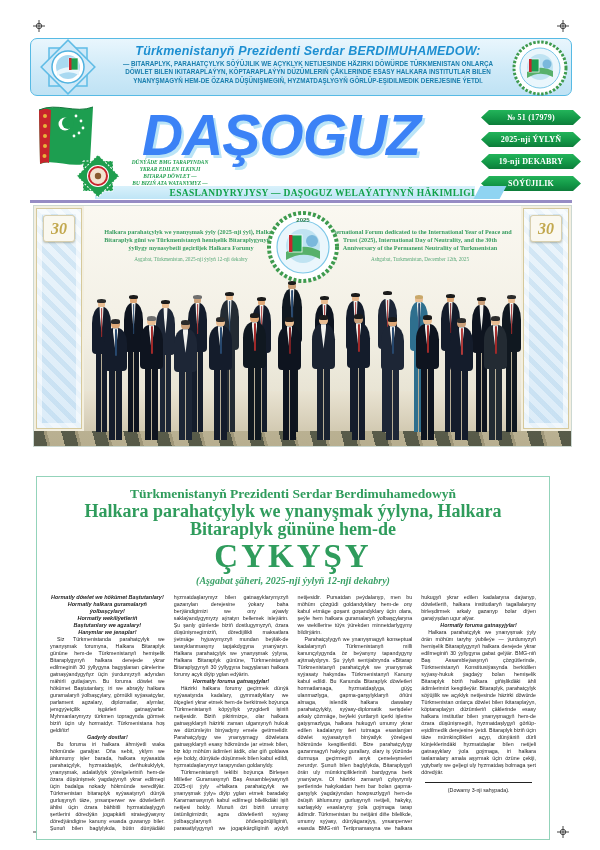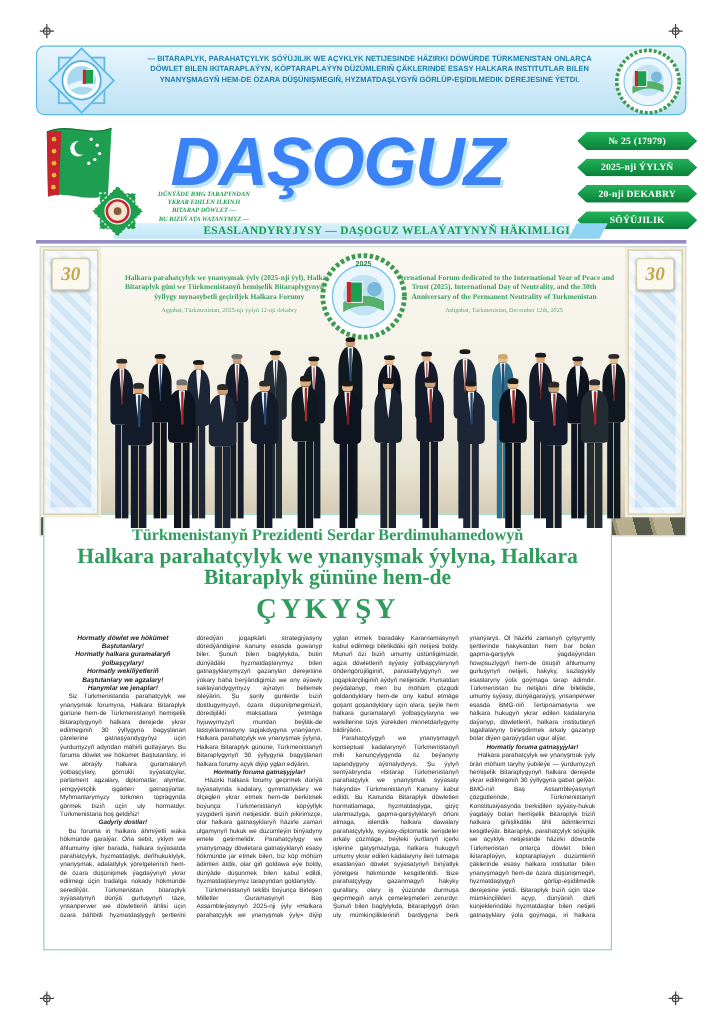--- a/index.html
+++ b/index.html
@@ -98,26 +98,26 @@
     border-radius:50% 50% 30% 30%; background:var(--hair); }
   .person .torso{ width:100%; height:36%; background:var(--suit); border-radius:42% 42% 4px 4px / 34% 34% 4px 4px;
     margin-top:-1px; position:relative; }
   .person .torso .shirt{ position:absolute; left:50%; top:0; transform:translateX(-50%);
     width:26%; height:55%; background:#f2f2ee; clip-path:polygon(0 0,100% 0,50% 100%); }
   .person .torso .tie{ position:absolute; left:50%; top:2%; transform:translateX(-50%);
     width:9%; height:62%; background:var(--tie); border-radius:2px; }
   .person .legs{ width:58%; flex:1; background:linear-gradient(90deg,var(--suit) 0 45%,#b6ad96 45% 55%,var(--suit) 55% 100%); }
 
   
-  .article-box{ position:absolute; left:36px; top:428px; width:474px; height:364px;
+  .article-box{ position:absolute; left:36px; top:476px; width:514px; height:364px;
     background:#ffffff; border:1.5px solid #93d3ba; padding:8px 13px 6px 13px; }
   .headline{ text-align:center; color:#2f9c5c; font-family:"Liberation Serif",serif; font-weight:bold; }
   .headline .l1{ font-size:13.5px; line-height:17px; }
   .headline .l2,.headline .l3{ font-size:18px; line-height:18px; }
-  .headline .main{ font-size:24px; letter-spacing:3px; line-height:30px; margin-top:3px; }
+  .headline .main{ font-size:33px; letter-spacing:3px; line-height:30px; margin-top:3px; }
   .headline .dateline{ font-size:10px; font-style:italic; font-weight:bold; color:#3aa167; line-height:15px; margin-top:2px; }
   .article-body{
     margin-top:6px; height:242px; overflow:hidden;
     column-count:4; column-gap:9px; column-fill:auto;
     font-size:5.3px; line-height:7px; text-align:justify; color:#1d1d1d;
   }
   .article-body .sal{ text-align:center; font-weight:bold; font-style:italic; font-size:5.5px; }
   .article-body p.body-p{ text-indent:7px; margin:0; }
   .article-body p.body-h{ text-align:center; font-weight:bold; font-style:italic; margin:0; }
   .continuation{ margin-top:6px; break-inside:avoid; }
@@ -175,20 +175,21 @@
         <circle cx="29" cy="29" r="26" fill="#ffffff" stroke="#3f9b4f" stroke-width="3" stroke-dasharray="2.5 1.6"></circle>
         <circle cx="29" cy="29" r="20" fill="#eaf6fc" stroke="#7cc7e8" stroke-width="1"></circle>
         <circle cx="29" cy="28" r="13" fill="#bfe3f2"></circle>
         <path d="M16 33 Q29 25 42 32 L42 38 Q29 31 16 39 Z" fill="#57b06a"></path>
         <rect x="18" y="20" width="10" height="13" fill="#1d9e50" stroke="#ffffff" stroke-width="0.7"></rect>
         <rect x="18" y="20" width="2.6" height="13" fill="#c8242c"></rect>
         <circle cx="36" cy="25" r="4.5" fill="#7ab8dc"></circle>
       </svg>
     </div>
     <div class="banner-text">
+      <div class="banner-title">Türkmenistanyň Prezidenti Serdar BERDIMUHAMEDOW:</div>
       <div class="banner-quote">
         <div>— BITARAPLYK, PARAHATÇYLYK SÖÝÜJILIK WE AÇYKLYK NETIJESINDE HÄZIRKI DÖWÜRDE TÜRKMENISTAN ONLARÇA</div>
         <div>DÖWLET BILEN IKITARAPLAÝYN, KÖPTARAPLAÝYN DÜZÜMLERIŇ ÇÄKLERINDE ESASY HALKARA INSTITUTLAR BILEN</div>
         <div>YNANYŞMAGYŇ HEM-DE ÖZARA DÜŞÜNIŞMEGIŇ, HYZMATDAŞLYGYŇ GÖRLÜP-EŞIDILMEDIK DEREJESINE ÝETDI.</div>
       </div>
     </div>
   </div>
 
 
   <div class="flag-svg">
@@ -225,23 +226,23 @@
   </div>
   <div class="masthead-title">DAŞOGUZ</div>
   <div class="motto">
     <div>DÜNÝÄDE BMG TARAPYNDAN</div>
     <div>YKRAR EDILEN ILKINJI</div>
     <div>BITARAP DÖWLET —</div>
     <div>BU BIZIŇ ATA WATANYMYZ —</div>
     <div>EZIZ TÜRKMENISTANDYR!</div>
   </div>
   <div class="badges">
-    <div class="badge">№ 25 (17979)</div>
+    <div class="badge">№ 51 (17979)</div>
     <div class="badge">2025-nji ÝYLYŇ</div>
-    <div class="badge">20-nji DEKABRY</div>
+    <div class="badge">19-nji DEKABRY</div>
     <div class="badge">SÖÝÜJILIK</div>
   </div>
   <div class="founder-stripe">
     <span class="txt">ESASLANDYRYJYSY — DAŞOGUZ WELAÝATYNYŇ HÄKIMLIGI</span>
   </div>
   <div class="founder-deco"></div>
   <div class="purple-rule"></div>
 
   <div class="photo">
     <div class="photo-wall"></div>
@@ -488,20 +489,21 @@
           <div class="legs"></div>
         </div>
       </div>
   </div>
 
   <div class="article-box">
     <div class="headline">
       <div class="l1">Türkmenistanyň Prezidenti Serdar Berdimuhamedowyň</div>
       <div class="l2">Halkara parahatçylyk we ynanyşmak ýylyna, Halkara Bitaraplyk gününe hem-de</div>
       <div class="main">ÇYKYŞY</div>
+      <div class="dateline">(Aşgabat şäheri, 2025-nji ýylyň 12-nji dekabry)</div>
     </div>
     <div class="article-body">
       <div class="sal">Hormatly döwlet we hökümet Baştutanlary!</div>
       <div class="sal">Hormatly halkara guramalaryň ýolbaşçylary!</div>
       <div class="sal">Hormatly wekiliýetleriň</div>
       <div class="sal">Baştutanlary we agzalary!</div>
       <div class="sal">Hanymlar we jenaplar!</div>
       <p class="body-p">Siz Türkmenistanda parahatçylyk we ynanyşmak forumyna, Halkara Bitaraplyk gününe hem-de Türkmenistanyň hemişelik Bitaraplygynyň halkara derejede ykrar edilmeginiň 30 ýyllygyna bagyşlanan çärelerine gatnaşýandygyňyz üçin ýurdumyzyň adyndan mähirli gutlaýaryn. Bu foruma döwlet we hökümet Baştutanlary, iri we abraýly halkara guramalaryň ýolbaşçylary, görnükli syýasatçylar, parlament agzalary, diplomatlar, alymlar, jemgyýetçilik işgärleri gatnaşýarlar. Myhmanlarymyzy türkmen topragynda görmek biziň üçin uly hormatdyr. Türkmenistana hoş geldiňiz!</p>
       <p class="body-h">Gadyrly dostlar!</p>
       <p class="body-p">Bu foruma iri halkara ähmiýetli waka hökmünde garalýar. Oňa sebit, yklym we ählumumy işler barada, halkara syýasatda parahatçylyk, hyzmatdaşlyk, deňhukuklylyk, ynanyşmak, adalatlylyk ýörelgeleriniň hem-de özara düşünişmek ýagdaýynyň ykrar edilmegi üçin badalga nokady hökmünde seredilýär. Türkmenistan bitaraplyk syýasatynyň dünýä gurluşynyň täze, ynsanperwer we döwletleriň ählisi üçin özara bähbitli hyzmatdaşlygyň şertlerini döredýän jogapkärli strategiýasyny döredýändigine kanuny esasda guwanyp biler. Şunuň bilen baglylykda, bütin dünýädäki hyzmatdaşlarymyz bilen gatnaşyklarymyzyň gazanylan derejesine ýokary baha berýändigimizi we ony aýawly saklaýandygymyzy aýratyn bellemek isleýärin. Şu şanly günlerde biziň dostlugymyzyň, özara düşünişmegimiziň, döredijilikli maksatlara ýetmäge hyjuwymyzyň mundan beýläk-de tassyklanmasyny tapjakdygyna ynanýaryn. Halkara parahatçylyk we ynanyşmak ýylyna, Halkara Bitaraplyk gününe, Türkmenistanyň Bitaraplygynyň 30 ýyllygyna bagyşlanan halkara forumy açyk diýip yglan edýärin.</p>

